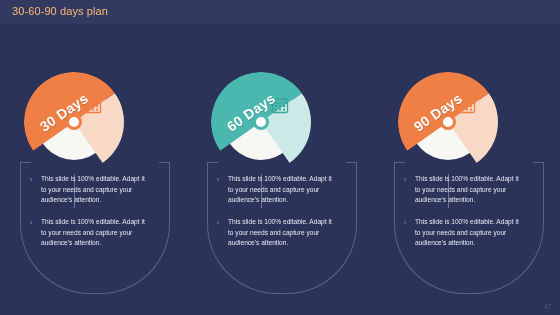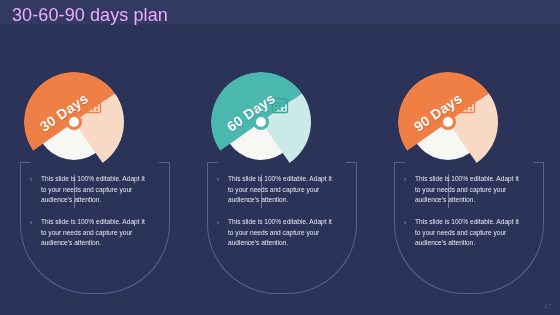--- a/index.html
+++ b/index.html
@@ -20,22 +20,22 @@
     position: absolute;
     left: 0; top: 0;
     width: 560px;
     height: 24px;
     background: #323a61;
   }
   #page-title {
     position: absolute;
     left: 12px;
     top: 5px;
-    font-size: 18px;
-    color: #f0abfc;
+    font-size: 11px;
+    color: #fdba74;
     letter-spacing: 0.1px;
     white-space: nowrap;
   }
 
   
   .column {
     position: absolute;
     top: 70px;
     width: 170px;
     height: 225px;

